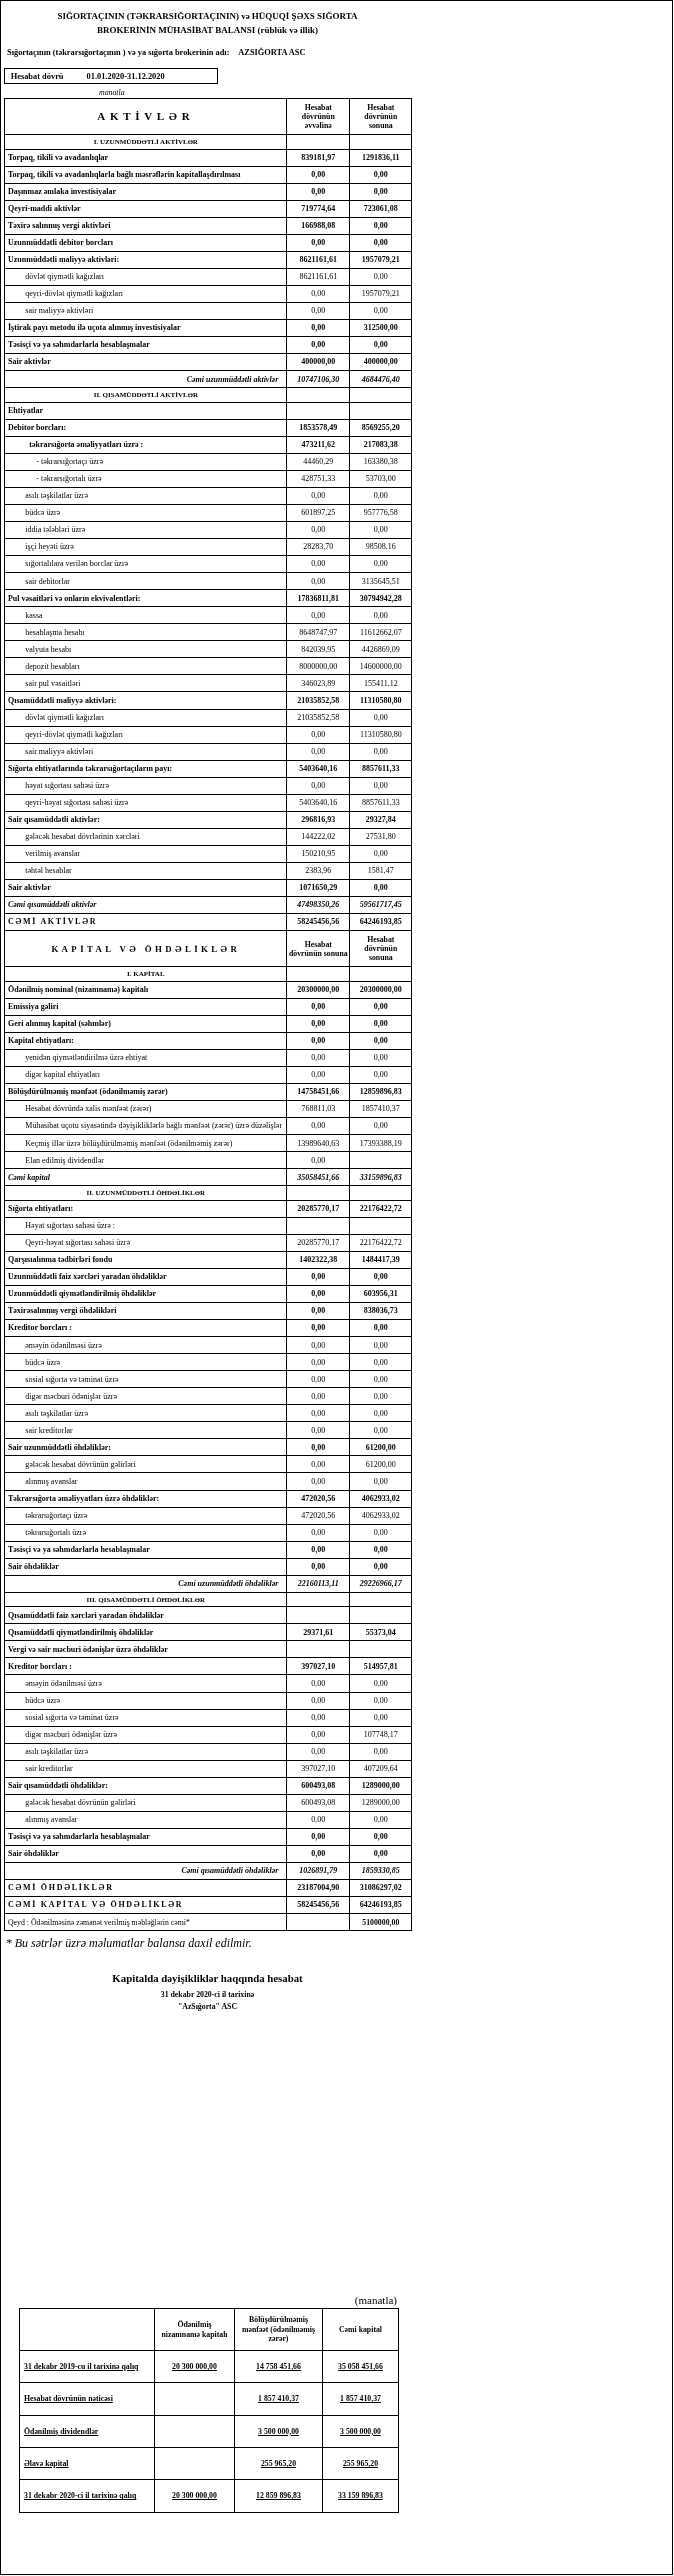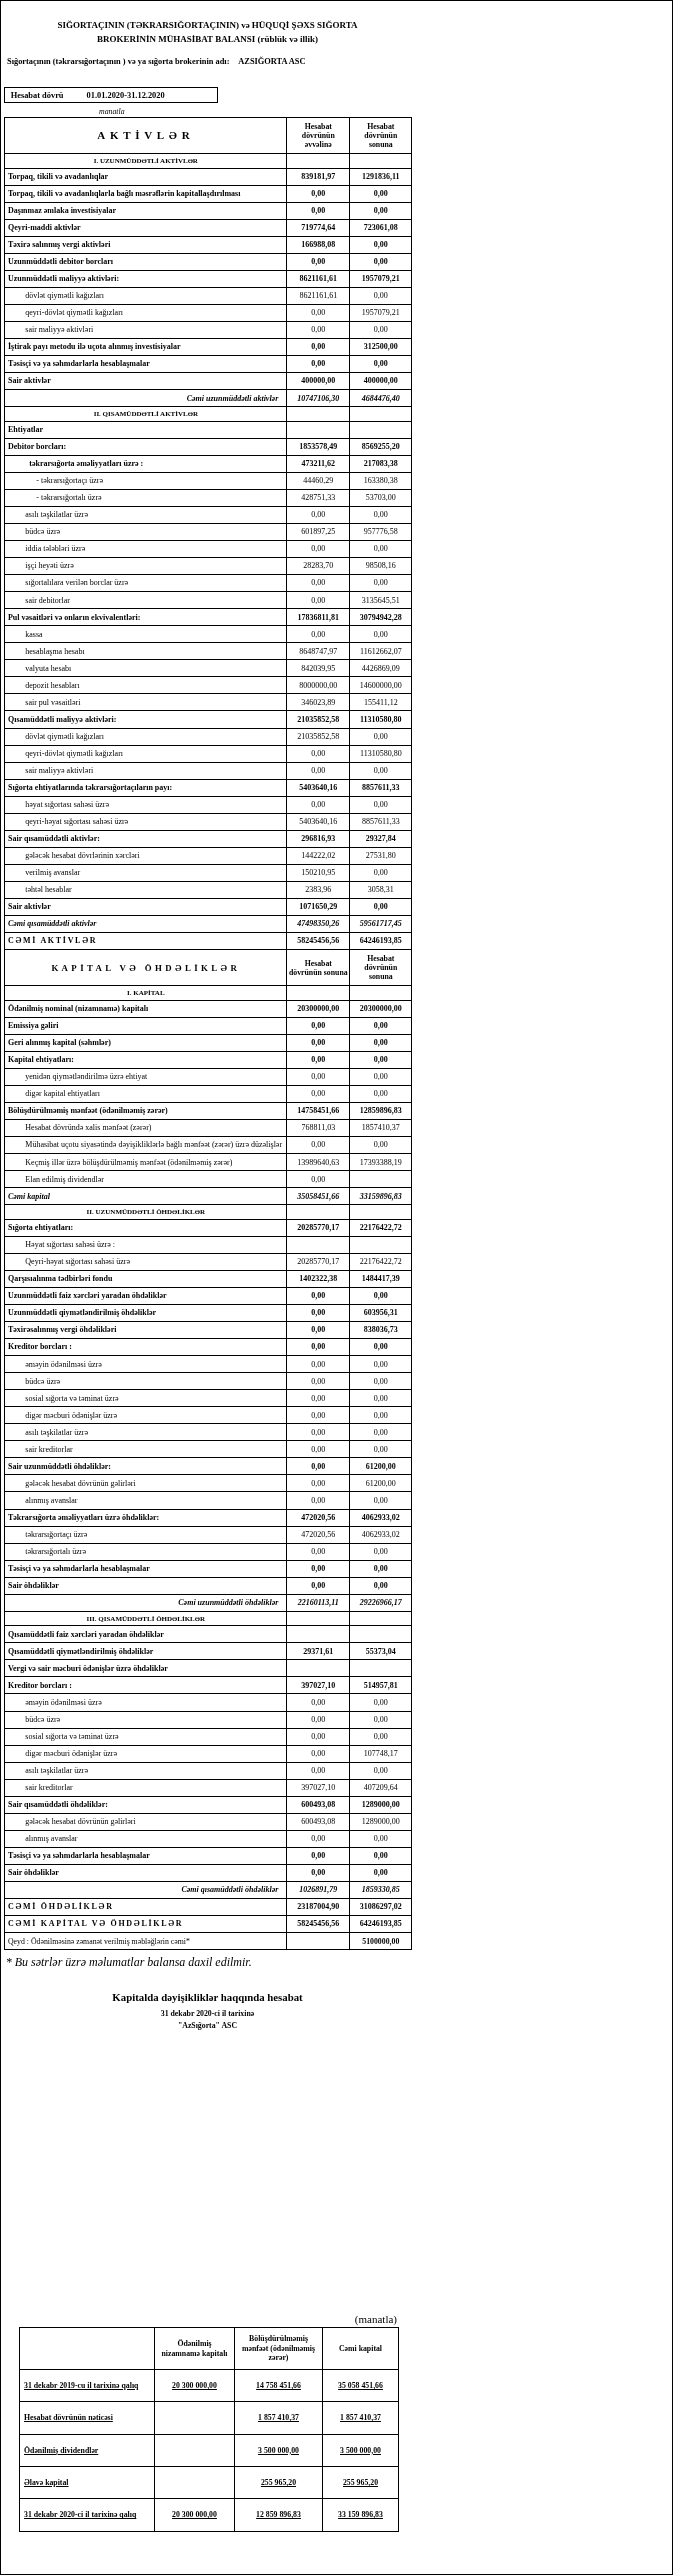--- a/index.html
+++ b/index.html
@@ -16,35 +16,35 @@
     background: #fff;
     padding: 8px 0 13.5px 2px;
   }
   .content { width: 409px; }
 
   .doc-title {
     text-align: center;
     font-weight: bold;
     font-size: 9px;
     line-height: 1.55;
-    margin-top: 10px;
+    margin-top: 1px;
     width: 100%;
   }
   .company-line {
     margin-top: 10px;
     margin-left: 4px;
     font-weight: bold;
     font-size: 8.4px;
   }
   .company-line .name { padding-left: 6.7px; }
   .period-box {
     display: inline-flex;
     align-items: flex-end;
     border: 0.7px solid #000;
-    margin-top: 21px;
+    margin-top: 11px;
     margin-left: 1.3px;
     padding: 2.7px 9.4px 2.7px 5.4px;
     font-weight: bold;
     font-size: 8.4px;
     min-width: 214px;
   }
   .period-box .pv { margin-left: 23px; }
   .manatla {
     font-size: 7.8px;
     font-style: italic;
@@ -366,21 +366,21 @@
             <td class="val">27531,80</td>
           </tr>
           <tr class="sub">
             <td class="lab">verilmiş avanslar</td>
             <td class="val">150210,95</td>
             <td class="val">0,00</td>
           </tr>
           <tr class="sub">
             <td class="lab">təhtəl hesablar</td>
             <td class="val">2383,96</td>
-            <td class="val">3058,31</td>
+            <td class="val">1581,47</td>
           </tr>
           <tr class="item">
             <td class="lab">Sair aktivlər</td>
             <td class="val">1071650,29</td>
             <td class="val">0,00</td>
           </tr>
           <tr class="totall">
             <td class="lab">Cəmi qısamüddətli aktivlər</td>
             <td class="val">47498350,26</td>
             <td class="val">59561717,45</td>

